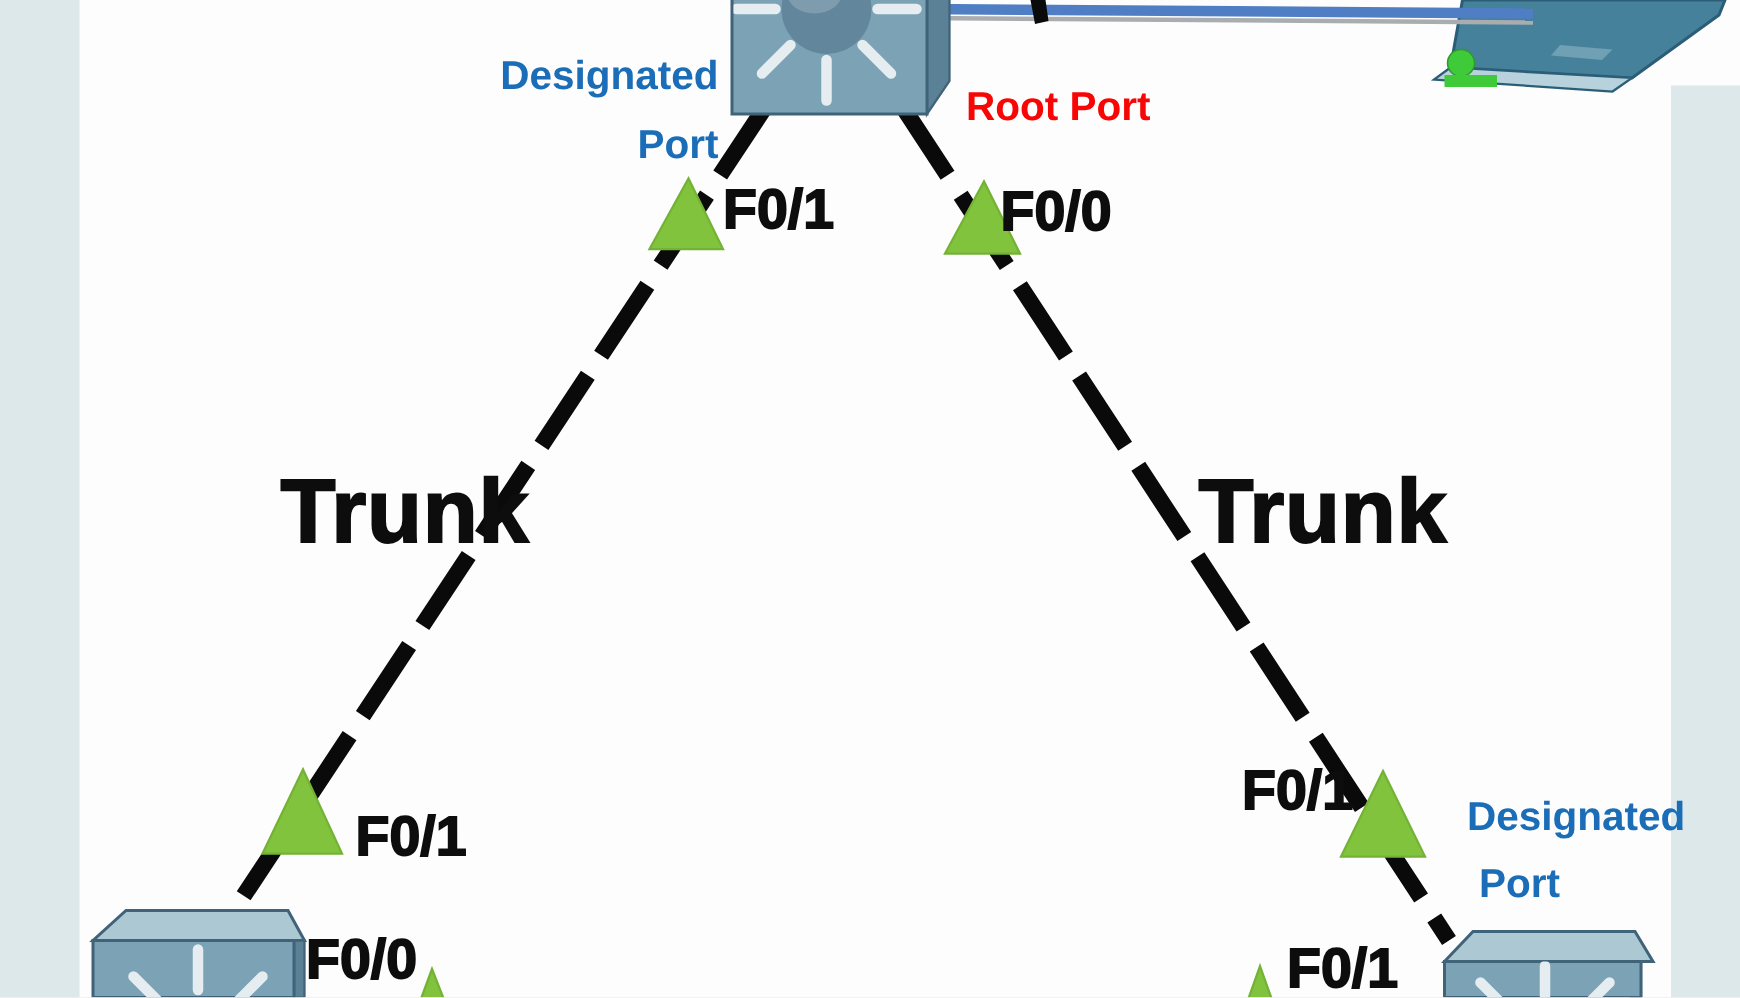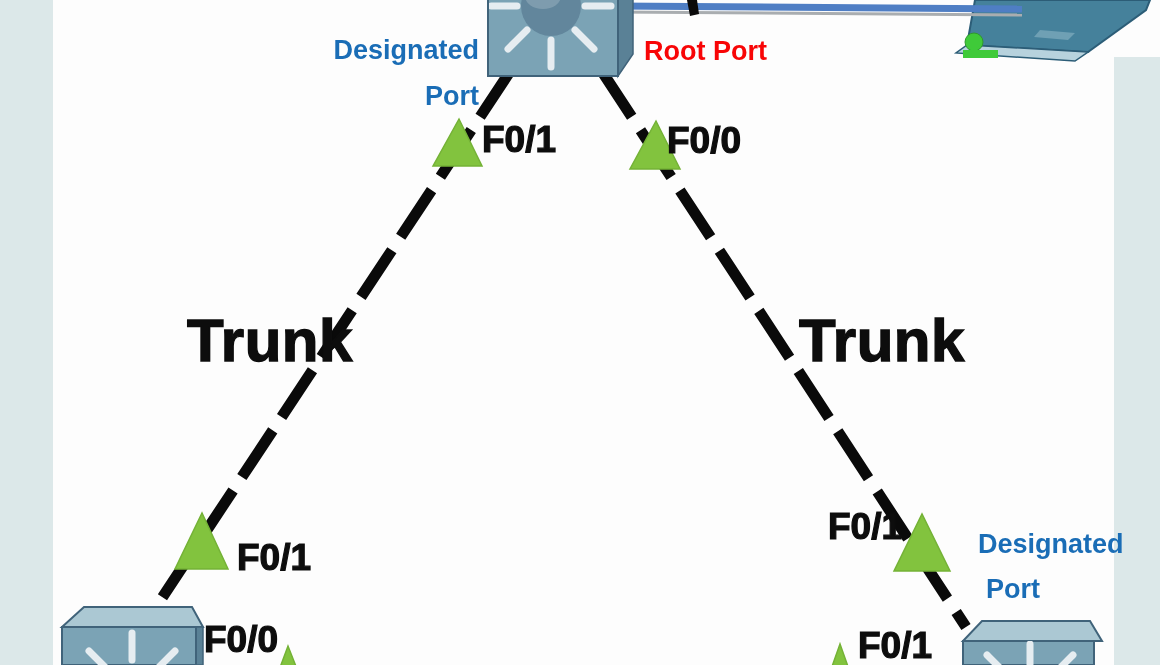--- a/index.html
+++ b/index.html
@@ -128,21 +128,21 @@
       <circle cx="974" cy="42" r="9" fill="#3fca39" stroke="#2f9a2c" stroke-width="1"></circle>
       <rect x="963" y="50" width="35" height="8" fill="#3fca39"></rect>
     </g>
   </svg>
 
   <div class="lbl lbl-blue two-line" style="left:314px;top:27px;width:165px;text-align:right;">
     <span>Designated</span>
     <span>Port</span>
   </div>
 
-  <div class="lbl lbl-red" style="left:644px;top:36px;">Root Port</div>
+  <div class="lbl lbl-red" style="left:644px;top:56px;">Root Port</div>
 
   <div class="lbl trunk" style="left:187px;top:306px;">Trunk</div>
 
   <div class="lbl trunk" style="left:799px;top:306px;">Trunk</div>
 
   <div class="lbl lbl-blue two-line" style="left:978px;top:522px;width:165px;text-align:left;line-height:45px;">
     <span>Designated</span>
     <span style="margin-left:8px;">Port</span>
   </div>
 

